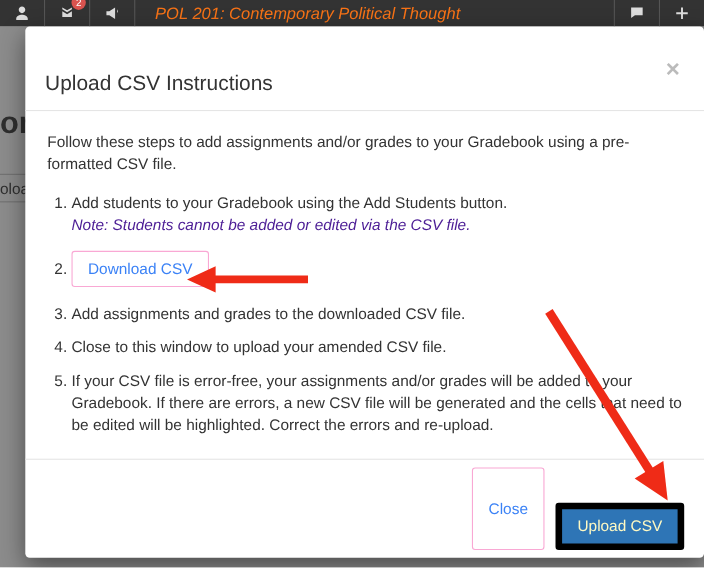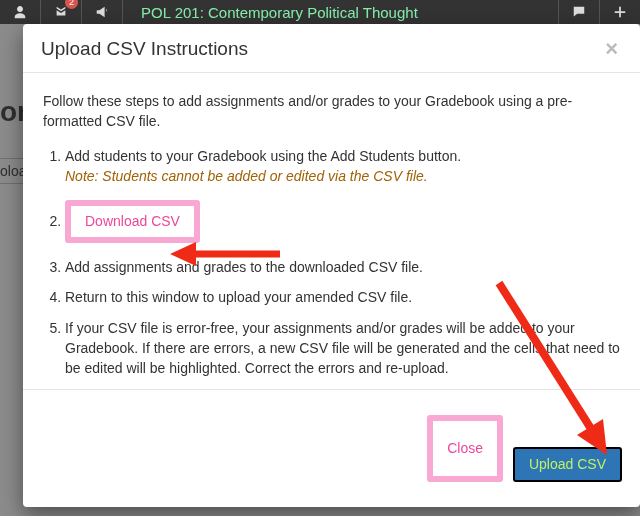--- a/index.html
+++ b/index.html
@@ -20,22 +20,23 @@
   .topbar .icon-slot {
     width: 40px; height: 24px;
     display: flex; align-items: center; justify-content: center;
     position: relative;
   }
   .topbar .divider {
     width: 1px; height: 24px; background: #555;
   }
   .topbar .course-title {
     padding: 0 18px;
-    color: #86efac;
+    color: #f97316;
     font-size: 15px;
+    font-style: italic;
   }
   .badge {
     position: absolute;
     top: -4px; right: 3px;
     background: #d9534f;
     color: #fff;
     font-size: 9px;
     line-height: 13px;
     min-width: 13px;
     height: 13px;
@@ -78,20 +79,21 @@
     padding: 14px 18px 12px 18px;
     border-bottom: 1px solid #e5e5e5;
     display: flex;
     align-items: center;
     justify-content: space-between;
   }
   .modal-title {
     font-size: 19px;
     font-weight: 400;
     color: #333;
+    margin-top: 28px;
   }
   .modal-close {
     color: #bbb;
     font-size: 22px;
     font-weight: bold;
     line-height: 1;
     cursor: pointer;
     padding: 0 4px;
   }
 
@@ -110,45 +112,45 @@
   ol.steps {
     list-style: decimal;
     padding-left: 22px;
   }
   ol.steps > li {
     margin-bottom: 14px;
   }
   ol.steps > li.tight { margin-bottom: 10px; }
   .note {
     font-style: italic;
-    color: #a16207;
+    color: #4c1d95;
   }
   .dl-btn-wrap {
     margin-top: 8px;
   }
   .btn {
     display: inline-block;
-    border: 6px solid #f9a8d4;
+    border: 1px solid #f9a8d4;
     background: #fff;
-    color: #ec4899;
+    color: #3b82f6;
     font-size: 14px;
     padding: 7px 14px;
     border-radius: 3px;
     cursor: pointer;
     line-height: 1.2;
   }
   .btn-primary {
     background: #2e75b6;
-    border: 2px solid #000000;
-    color: #bef264;
+    border: 6px solid #000000;
+    color: #fef9c3;
     margin-top: 32px;
   }
 
   .modal-footer {
-    padding: 25px 18px;
+    padding: 7px 18px;
     border-top: 1px solid #e5e5e5;
     display: flex;
     justify-content: flex-end;
     gap: 10px;
   }
 
   
   .arrow {
     position: absolute;
     pointer-events: none;
@@ -210,21 +212,21 @@
       <li>
         <span>Add students to your Gradebook using the Add Students button.</span><br>
         <span class="note">Note: Students cannot be added or edited via the CSV file.</span>
       </li>
       <li>
         <div class="dl-btn-wrap">
           <button class="btn">Download CSV</button>
         </div>
       </li>
       <li class="tight">Add assignments and grades to the downloaded CSV file.</li>
-      <li class="tight">Return to this window to upload your amended CSV file.</li>
+      <li class="tight">Close to this window to upload your amended CSV file.</li>
       <li>If your CSV file is error-free, your assignments and/or grades will be added to your Gradebook. If there are errors, a new CSV file will be generated and the cells that need to be edited will be highlighted. Correct the errors and re-upload.</li>
     </ol>
   </div>
 
   <div class="modal-footer">
     <button class="btn">Close</button>
     <button class="btn btn-primary">Upload CSV</button>
   </div>
 </div>
 

